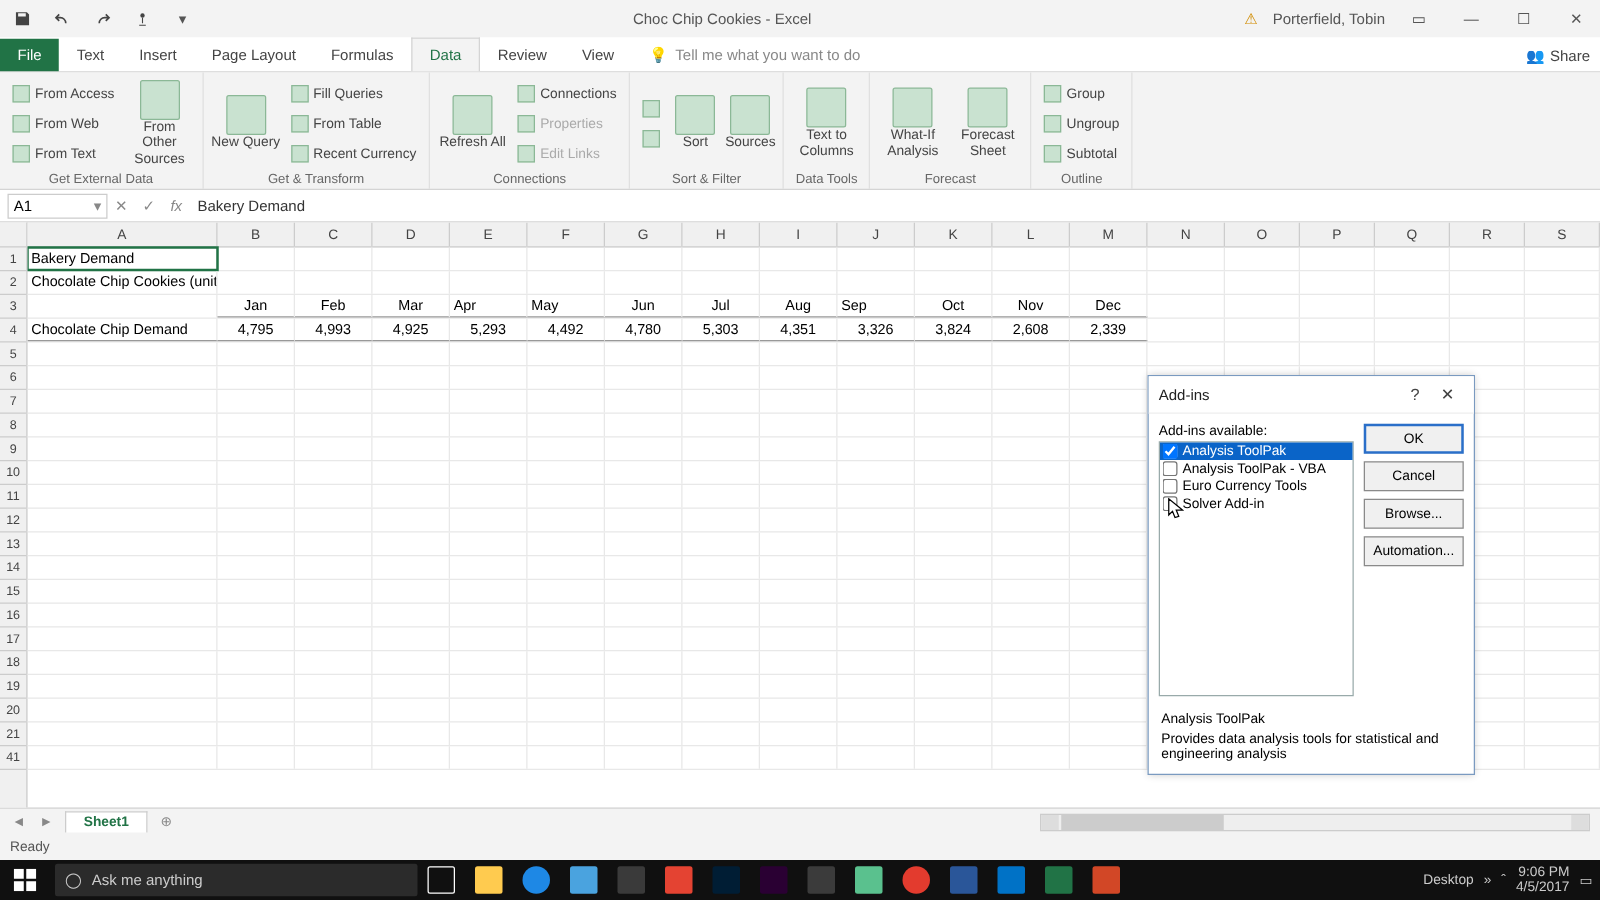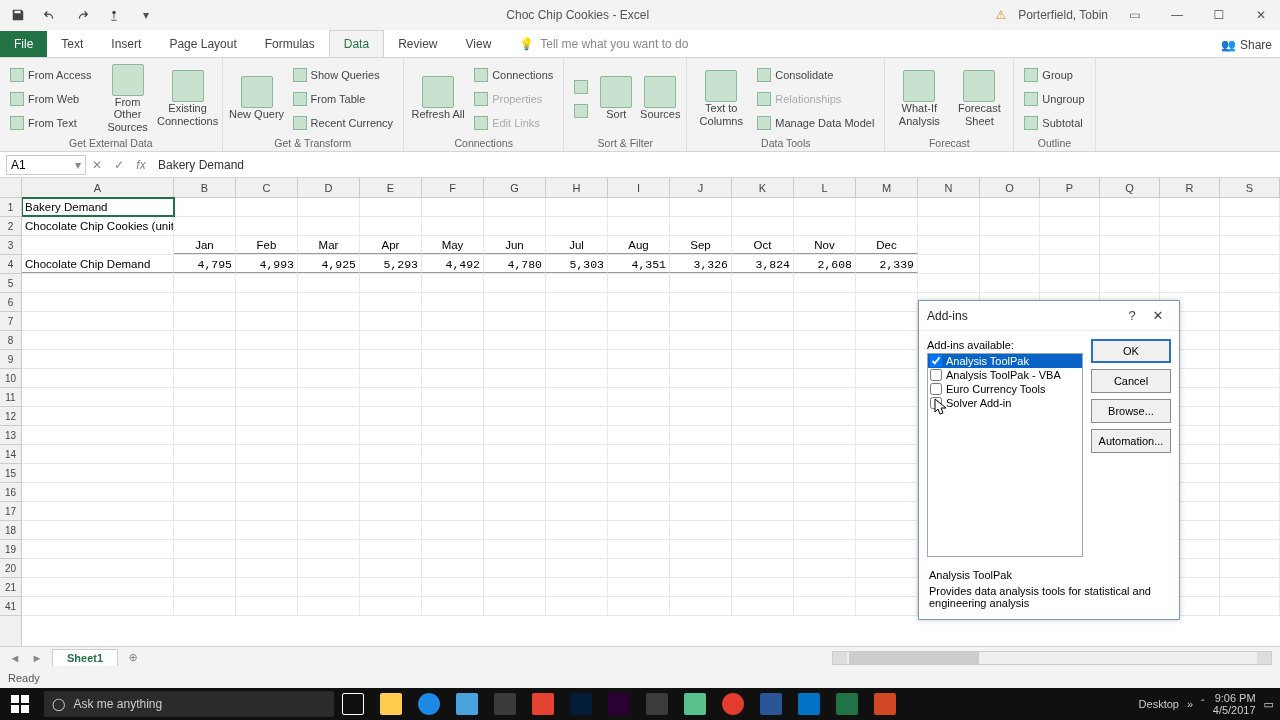--- a/index.html
+++ b/index.html
@@ -46,21 +46,21 @@
 .rowheaders { width: 22px; background: #f0f0f0; border-right: 1px solid #ccc; }
 .rowheaders div { height: 19px; border-bottom: 1px solid #ccc; font-size: 10px; text-align: center; line-height: 19px; color: #444; }
 .rowheaders div:first-child { height: 20px; }
 .gridcells { flex: 1; overflow: hidden; position: relative; }
 .colheaders { display: flex; height: 20px; background: #f0f0f0; border-bottom: 1px solid #ccc; }
 .colheaders div { border-right: 1px solid #ccc; text-align: center; font-size: 11px; line-height: 20px; color: #444; }
 .rows { }
 .row { display: flex; height: 19px; border-bottom: 1px solid #e8e8e8; }
 .cell { border-right: 1px solid #e8e8e8; padding: 0 3px; font-size: 11.5px; overflow: hidden; white-space: nowrap; line-height: 19px; }
 .selcell { outline: 2px solid #217346; outline-offset: -1px; }
-.numcell { text-align: right; font-family: Liberation Mono, monospace; }
+.numcell { text-align: center; }
 .uborder { border-bottom: 1px solid #999; }
 
 
 .sheettabs { height: 22px; background: #f3f3f3; border-top: 1px solid #d4d4d4; display: flex; align-items: center; padding: 0 8px; gap: 8px; font-size: 11px; }
 .stab { background: #fff; border: 1px solid #ccc; border-bottom: none; padding: 2px 14px; font-weight: bold; color: #217346; }
 .stabctl { color: #888; width: 14px; text-align: center; }
 .hscroll { flex: 1; }
 .hsbar { width: 440px; height: 14px; background: #eee; border: 1px solid #ccc; margin-left: auto; position:relative; }
 .hsbar .thumb{ position:absolute; left:16px; width:130px; height:100%; background:#ccc; }
 .hsbar .arr{ width:14px; height:12px; background:#ddd; position:absolute; top:0;}
@@ -169,37 +169,33 @@
           </div>
         <div class="sbtn">
             <div class="mini"></div>
             <span>From Text</span>
           </div>
       </div>
       <div class="vbtn">
           <div class="ico"></div>
           <span>From Other Sources</span>
         </div>
-      <div class="vbtn">
-          <div class="ico"></div>
-          <span>Existing Connections</span>
-        </div>
     </div>
     <div class="group-label">Get External Data</div>
   </div>
   <div class="group">
     <div class="group-content">
       <div class="vbtn">
           <div class="ico"></div>
           <span>New Query</span>
         </div>
       <div class="stack">
         <div class="sbtn">
             <div class="mini"></div>
-            <span>Show Queries</span>
+            <span>Fill Queries</span>
           </div>
         <div class="sbtn">
             <div class="mini"></div>
             <span>From Table</span>
           </div>
         <div class="sbtn">
             <div class="mini"></div>
             <span>Recent Currency</span>
           </div>
       </div>
@@ -249,34 +245,20 @@
         </div>
     </div>
     <div class="group-label">Sort &amp; Filter</div>
   </div>
   <div class="group">
     <div class="group-content">
       <div class="vbtn">
           <div class="ico"></div>
           <span>Text to Columns</span>
         </div>
-      <div class="stack">
-        <div class="sbtn">
-            <div class="mini"></div>
-            <span>Consolidate</span>
-          </div>
-        <div class="sbtn disabled">
-            <div class="mini"></div>
-            <span>Relationships</span>
-          </div>
-        <div class="sbtn">
-            <div class="mini"></div>
-            <span>Manage Data Model</span>
-          </div>
-      </div>
     </div>
     <div class="group-label">Data Tools</div>
   </div>
   <div class="group">
     <div class="group-content">
       <div class="vbtn">
           <div class="ico"></div>
           <span>What-If Analysis</span>
         </div>
       <div class="vbtn">
@@ -410,26 +392,26 @@
           <div class="cell" style="width: 60px;"></div>
           <div class="cell" style="width: 60px;"></div>
           <div class="cell" style="width: 60px;"></div>
           <div class="cell" style="width: 60px;"></div>
         </div>
         <div class="row">
           <div class="cell" style="width: 152px;"></div>
           <div class="cell uborder" style="width: 62px; text-align: center;">Jan</div>
           <div class="cell uborder" style="width: 62px; text-align: center;">Feb</div>
           <div class="cell uborder" style="width: 62px; text-align: center;">Mar</div>
-          <div class="cell uborder" style="width: 62px; text-align: center;">Apr</div>
-          <div class="cell uborder" style="width: 62px; text-align: center;">May</div>
+          <div class="cell uborder" style="width: 62px; text-align: left;">Apr</div>
+          <div class="cell uborder" style="width: 62px; ">May</div>
           <div class="cell uborder" style="width: 62px; text-align: center;">Jun</div>
           <div class="cell uborder" style="width: 62px; text-align: center;">Jul</div>
           <div class="cell uborder" style="width: 62px; text-align: center;">Aug</div>
-          <div class="cell uborder" style="width: 62px; text-align: center;">Sep</div>
+          <div class="cell uborder" style="width: 62px; text-align: left;">Sep</div>
           <div class="cell uborder" style="width: 62px; text-align: center;">Oct</div>
           <div class="cell uborder" style="width: 62px; text-align: center;">Nov</div>
           <div class="cell uborder" style="width: 62px; text-align: center;">Dec</div>
           <div class="cell" style="width: 62px;"></div>
           <div class="cell" style="width: 60px;"></div>
           <div class="cell" style="width: 60px;"></div>
           <div class="cell" style="width: 60px;"></div>
           <div class="cell" style="width: 60px;"></div>
           <div class="cell" style="width: 60px;"></div>
         </div>

